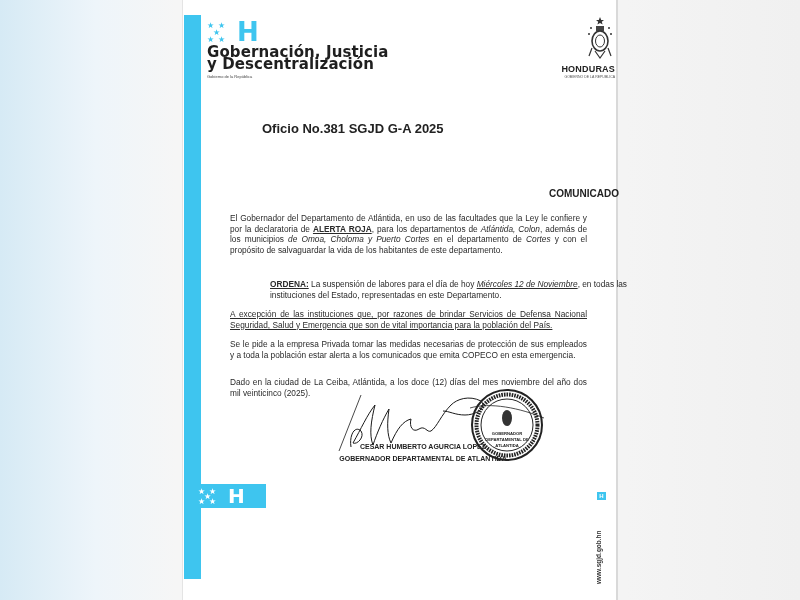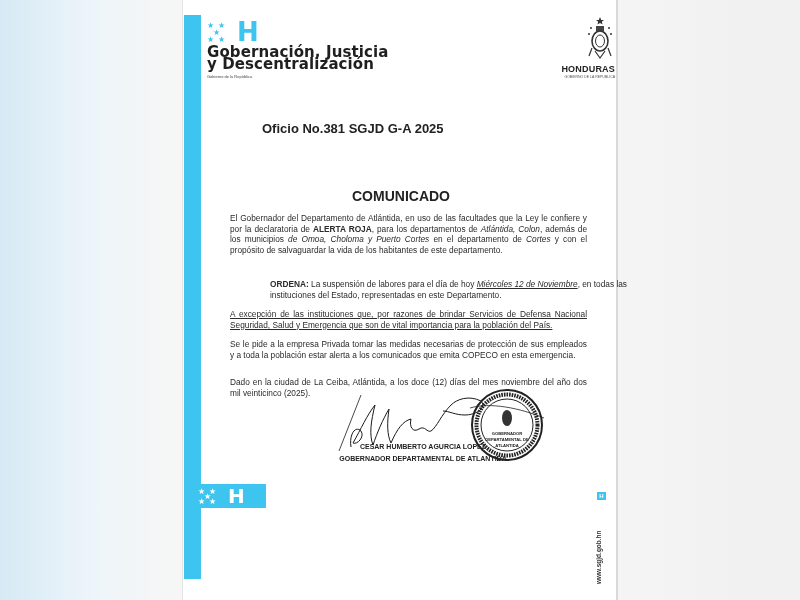--- a/index.html
+++ b/index.html
@@ -46,34 +46,34 @@
   }
   .hn-crest { width: 30px; height: 44px; margin: 0 auto; }
   .hn-name { font-weight: bold; font-size: 9px; color: #222; letter-spacing: 0.2px; }
   .hn-sub { font-size: 3.5px; color: #555; margin-top: 1px; }
 
   .oficio {
     position: absolute; left: 45px; top: 121px;
     font-weight: bold; font-size: 13px; color: #222; margin-left: 34px;
   }
   .title {
-    position: absolute; left: 0; width: 436px; top: 188px; text-align: center;
-    font-weight: bold; font-size: 14px; color: #222;
+    position: absolute; left: 0; width: 436px; top: 188px; text-align: right;
+    font-weight: bold; font-size: 10px; color: #222;
   }
   .body {
     position: absolute; left: 47px; width: 357px;
     font-size: 8.3px; line-height: 10.6px; color: #2a2a2a; text-align: justify;
   }
   .p1 { top: 213px; }
   .p2 { top: 279px; margin-left: 40px; }
   .p3 { top: 309px; }
   .p4 { top: 339px; }
   .p5 { top: 377px; }
   .u { text-decoration: underline; }
-  .b { font-weight: bold; }
+  .b { font-weight: bold; text-decoration: underline; }
   .bi { font-weight: normal; font-style: italic; }
 
   .signature {
     position: absolute; left: 148px; top: 385px; width: 160px; height: 70px;
   }
   .seal {
     position: absolute; left: 287px; top: 388px; width: 74px; height: 74px;
   }
   .sign-name {
     position: absolute; left: 90px; width: 300px; top: 443px; text-align: center;

